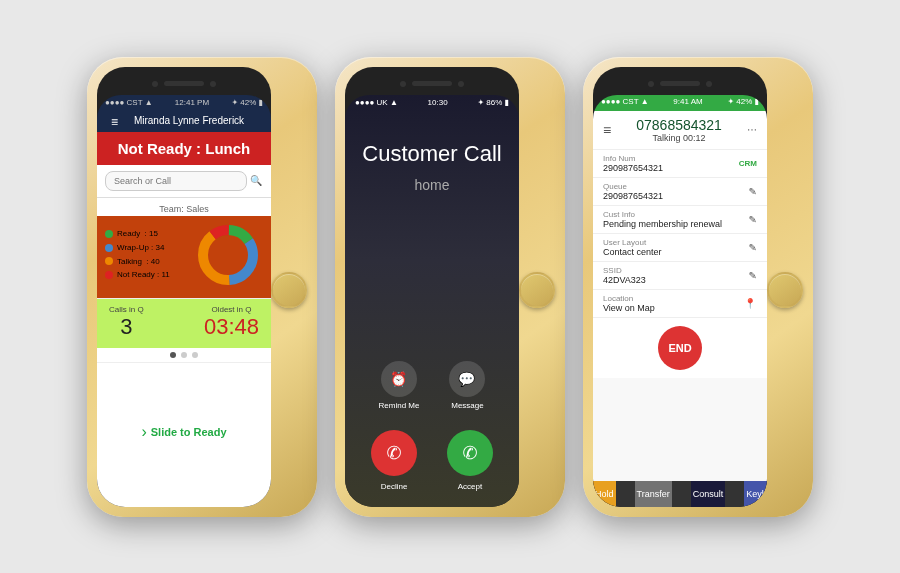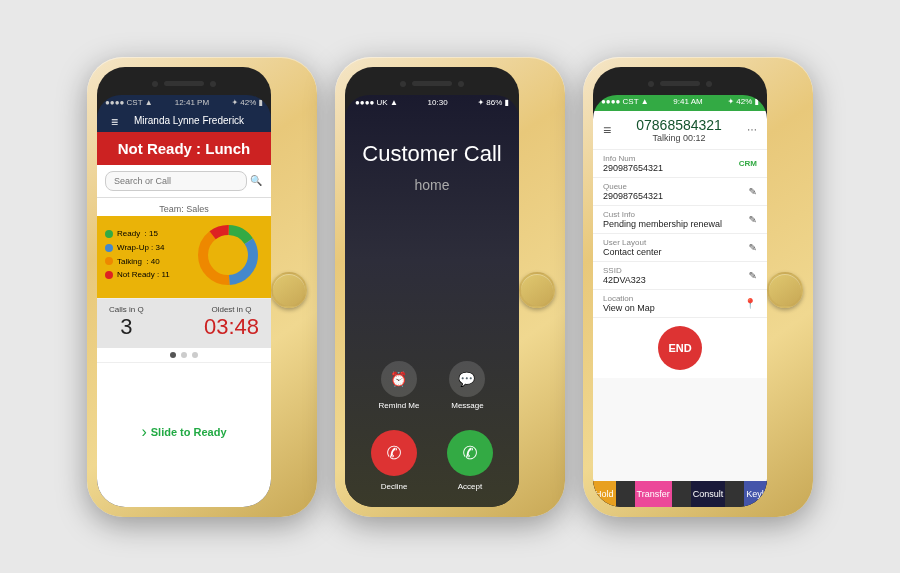--- a/index.html
+++ b/index.html
@@ -149,21 +149,21 @@
 
     .p1-team-label {
       text-align: center;
       font-size: 9px;
       color: #666;
       padding: 6px 0 2px;
       background: white;
     }
 
     .p1-stats {
-      background: #eab308;
+      background: #c2410c;
       padding: 4px 8px 8px;
       display: flex;
       align-items: center;
       justify-content: space-between;
     }
 
     .p1-legend {
       font-size: 8px;
       line-height: 1.7;
     }
@@ -184,21 +184,21 @@
       width: 70px;
       height: 70px;
       position: relative;
     }
     .donut-wrap svg {
       width: 70px;
       height: 70px;
     }
 
     .p1-calls-section {
-      background: #e5e5e5;
+      background: #bef264;
       padding: 6px 12px 8px;
       display: flex;
       justify-content: space-between;
       border-top: 1px solid #eee;
     }
     .calls-col {
       text-align: center;
     }
     .calls-label {
       font-size: 8px;
@@ -431,21 +431,21 @@
     }
     .p3-bottom-btn {
       flex: 1;
       padding: 8px 2px;
       text-align: center;
       font-size: 9px;
       font-weight: 500;
       color: white;
     }
     .p3-btn-hold { background: #e8a020; }
-    .p3-btn-transfer { background: #ec4899; }
+    .p3-btn-transfer { background: #737373; }
     .p3-btn-consult { background: #1a1a3a; }
     .p3-btn-keyboard { background: #4455aa; }
   </style>
 </head>
 <body>
 
 <div class="phones-container">
 
   <div class="phone">
     <div class="phone-inner">

